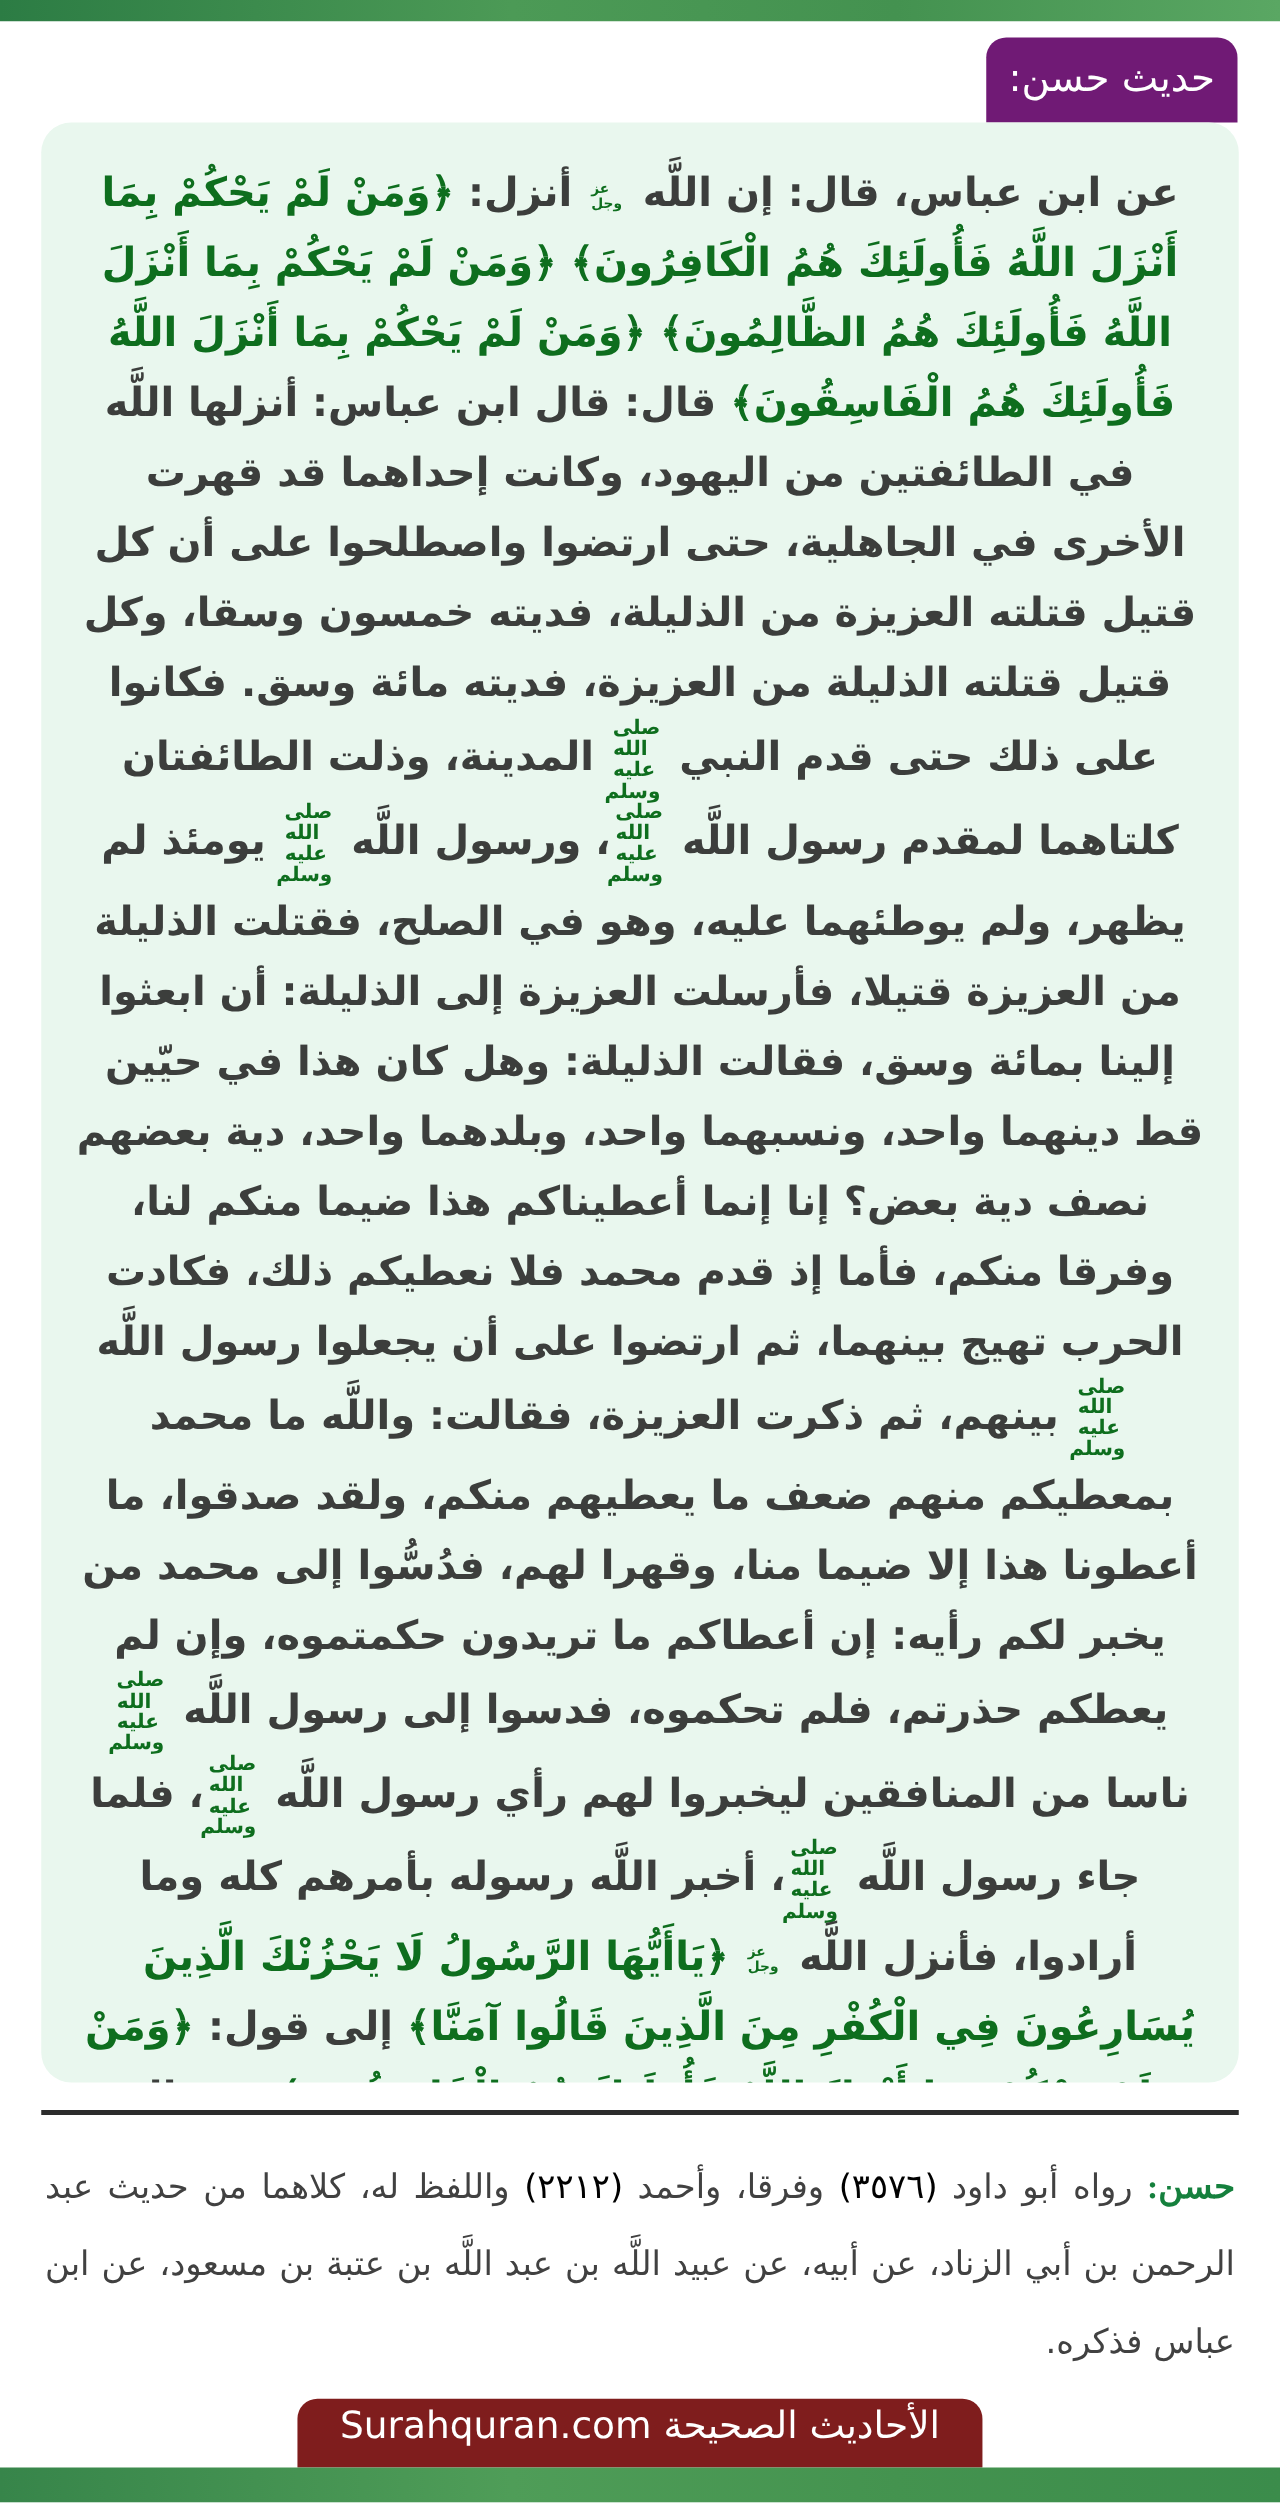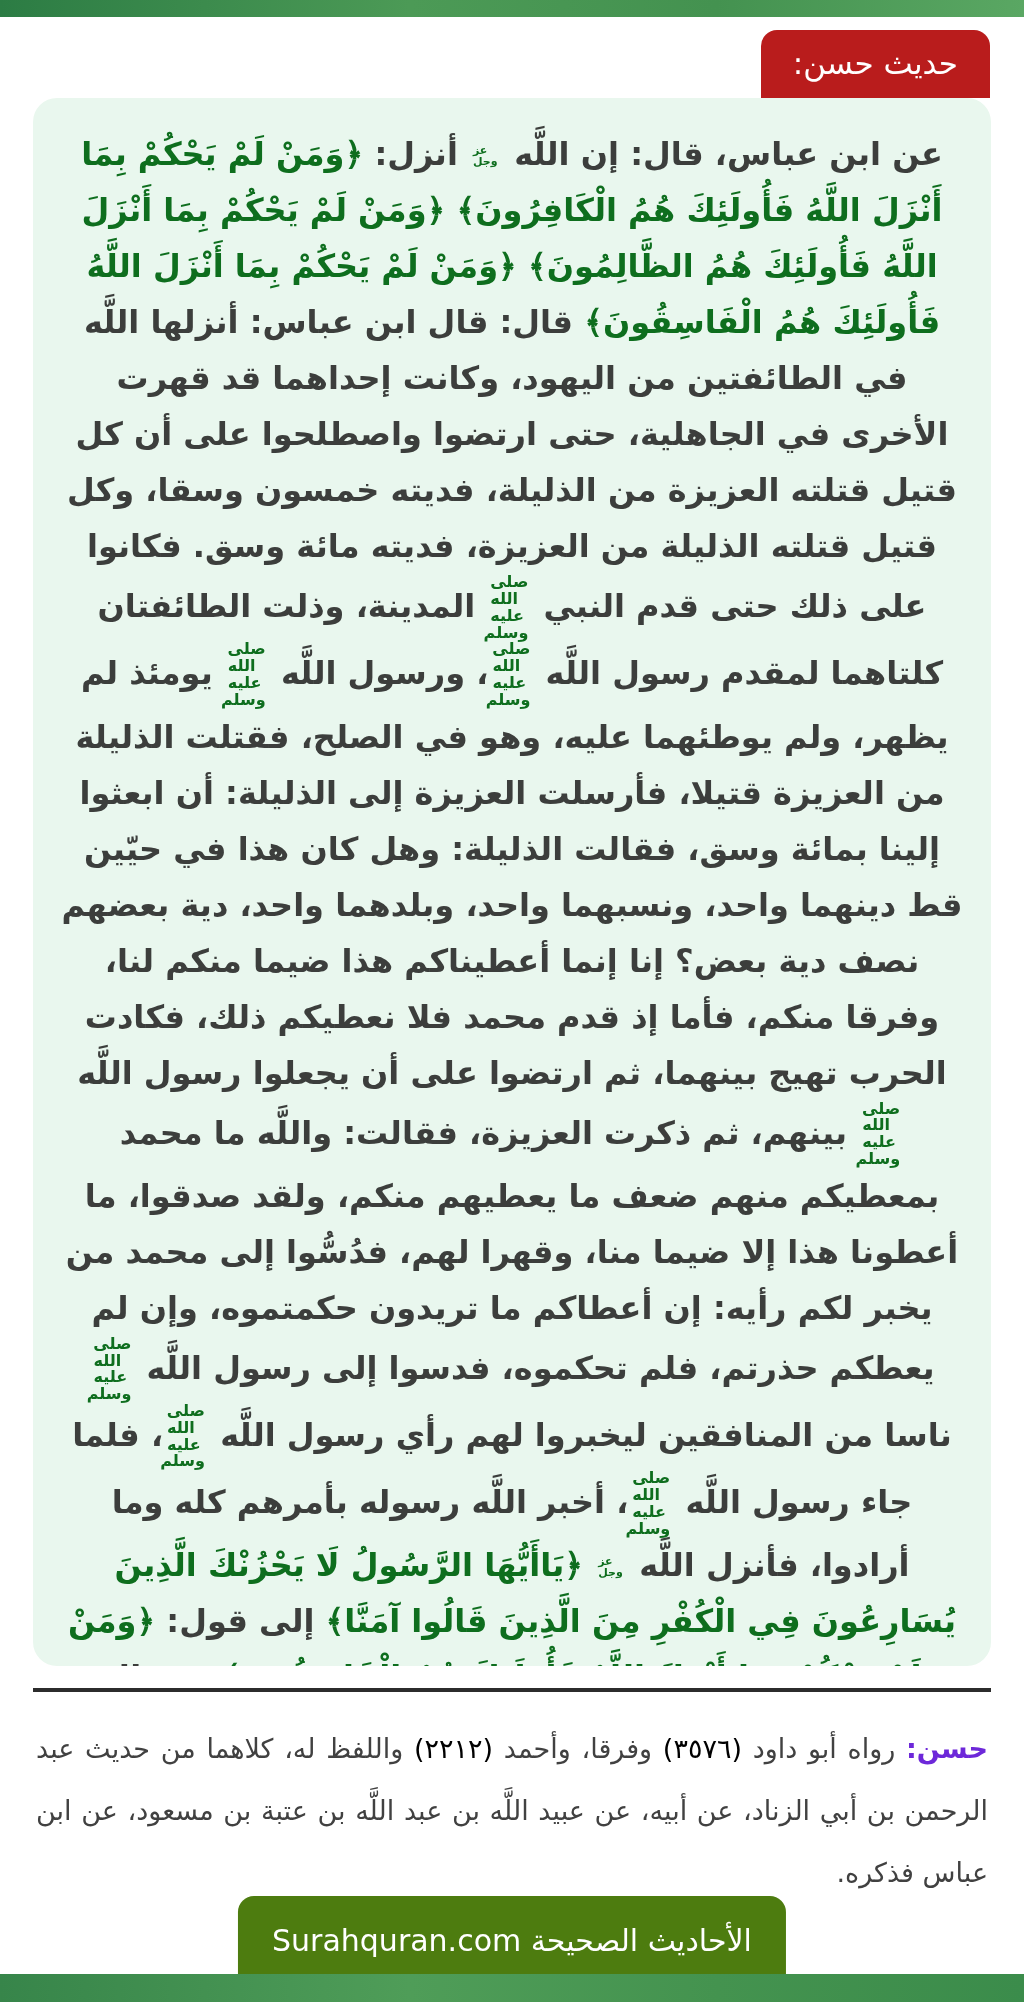--- a/index.html
+++ b/index.html
@@ -8,23 +8,23 @@
     background:#ffffff;direction:rtl;
     font-family:"DejaVu Sans",sans-serif;
   }
   .top-bar{
     height:17px;
     background:linear-gradient(90deg,#2c7c44 0%,#4c9a56 40%,#449250 70%,#5aa763 100%);
   }
   .grade-label{
     width:max-content;
     margin:13px 34px 0 auto;
-    background:#b91c1c;color:#ffffff;
+    background:#701a75;color:#ffffff;
     font-size:31px;line-height:1.3;
-    padding:13px 32px 15px;
+    padding:13px 18px 15px;
     border-radius:16px 16px 0 0;
   }
   .hadith-box{
     margin:0 33px;height:1568px;box-sizing:border-box;
     background:#e9f7ee;border-radius:24px;
     padding:28px 26px;overflow:hidden;
   }
   .hadith-text{
     margin:0;font-size:32px;font-weight:bold;line-height:56px;
     color:#3c3e3c;text-align:center;
@@ -36,27 +36,27 @@
     color:#0e6e1e;font-weight:bold;line-height:1.05;margin:0 4px;
     white-space:normal;
   }
   .hon-azwj{font-size:11px;width:26px;}
   .hon-saw{font-size:16px;width:38px;}
   .divider{height:4px;background:#2c2c2c;margin:22px 33px 0;}
   .takhrij{
     margin:26px 36px 0;font-size:27px;line-height:62px;
     color:#414141;text-align:justify;
   }
-  .t-grade{color:#6d28d9;font-weight:bold;}
+  .t-grade{color:#15803d;font-weight:bold;font-family:Liberation Serif, serif;}
   .t-num{color:#000000;}
   .site-badge{
     position:absolute;bottom:28px;right:50%;transform:translateX(50%);
-    background:#4d7c0f;color:#ffffff;
+    background:#7f1d1d;color:#ffffff;
     font-size:30px;line-height:1.1;
-    padding:28px 34px 17px;border-radius:16px 16px 0 0;
+    padding:5px 34px 17px;border-radius:16px 16px 0 0;
     white-space:nowrap;
   }
   .bottom-bar{
     position:absolute;bottom:0;left:0;width:100%;height:28px;
     background:linear-gradient(90deg,#37854a 0%,#4f9d58 40%,#44934f 70%,#3b8c4b 100%);
   }
 </style>
 </head>
 <body>
 

